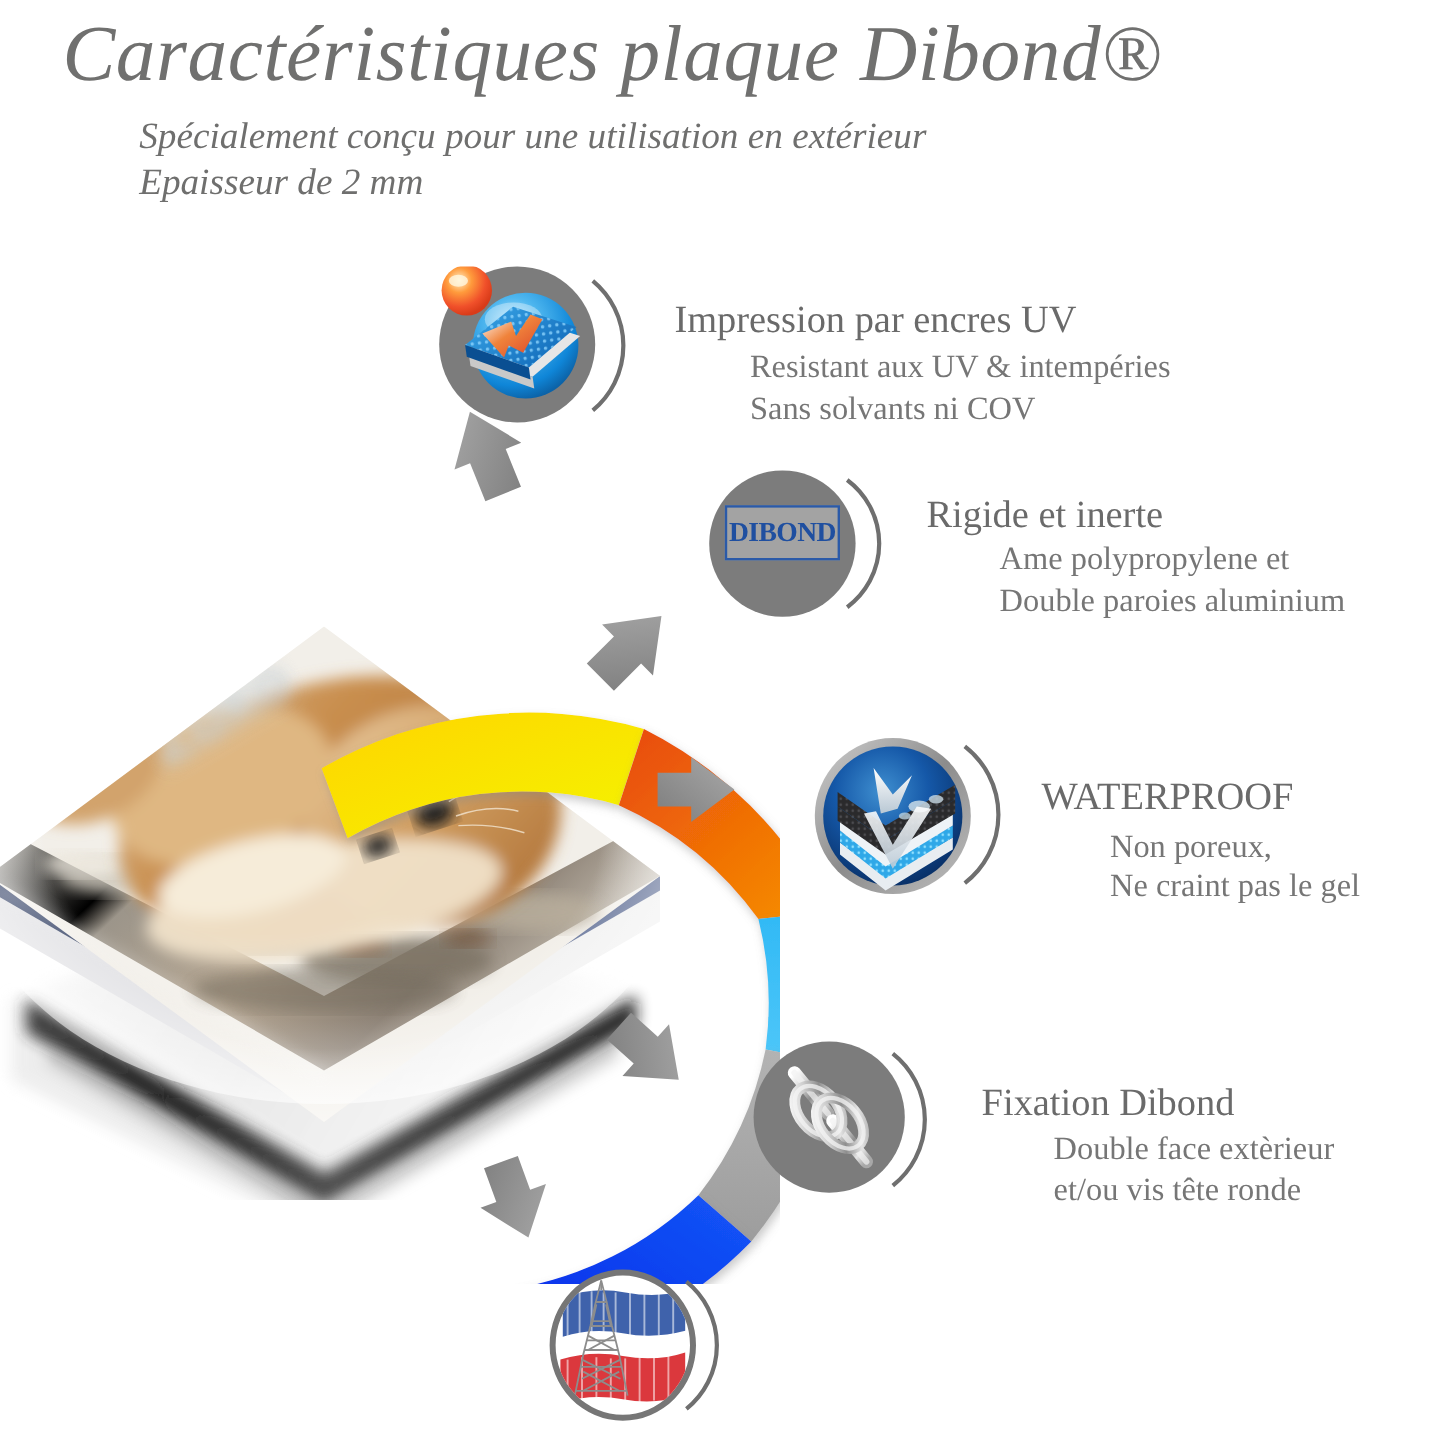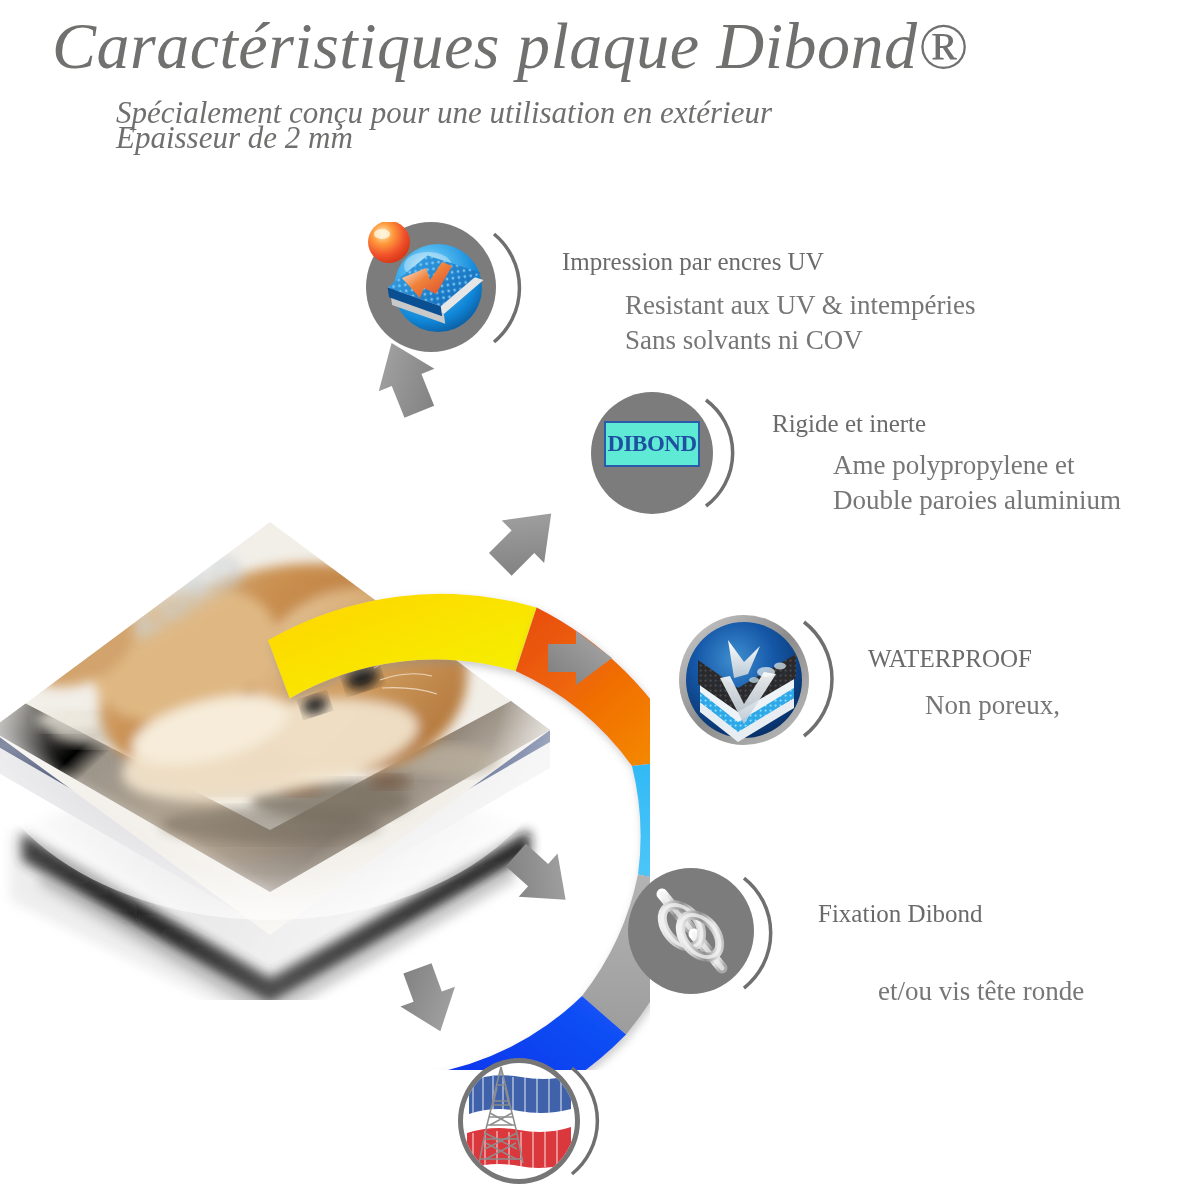--- a/index.html
+++ b/index.html
@@ -17,30 +17,30 @@
     font-style:italic;font-weight:400;
     font-size:66px;letter-spacing:0.5px;
     color:#70706f;white-space:nowrap;
   }
   .sub1{
     position:absolute;left:116px;top:95px;
     font-family:"Liberation Serif", serif;
     font-style:italic;font-size:31px;color:#6f6f6e;white-space:nowrap;
   }
   .sub2{
-    position:absolute;left:116px;top:120px;
+    position:absolute;left:116px;top:134px;
     font-family:"Liberation Serif", serif;
     font-style:italic;font-size:31px;color:#6f6f6e;white-space:nowrap;
   }
 
   
   .feat-title{
     position:absolute;
     font-family:"Liberation Serif", serif;
-    font-size:25px;color:#6a6a6a;white-space:nowrap;
+    font-size:32px;color:#6a6a6a;white-space:nowrap;
   }
   .feat-sub{
     position:absolute;
     font-family:"Liberation Serif", serif;
     font-size:27px;color:#767676;white-space:nowrap;
   }
 
   
   .badge{position:absolute;border-radius:50%;}
   .badge-gray{background:#7c7c7c;}
@@ -50,21 +50,21 @@
   .arcmark{position:absolute;}
 
   
   .tri{position:absolute;width:0;height:0;}
 
   
   .plaque-wrap{position:absolute;left:-30px;top:430px;width:600px;height:560px;}
 
   
   .dibond-box{
-    position:absolute;background:#5eead4;border:2px solid #2b5aa8;
+    position:absolute;background:#a3a3a3;border:2px solid #2b5aa8;
     box-sizing:border-box;display:flex;align-items:center;justify-content:center;text-align:right;
   }
   .dibond-txt{
     font-family:"Liberation Serif", serif;
     font-weight:700;font-style:normal;
     color:#1f4fa0;letter-spacing:-0.5px;
   }
   .noselect{user-select:none;}
 </style>
 </head>
@@ -401,20 +401,21 @@
     </svg>
   </div>
   <svg class="arcmark" style="left:798px;top:616px;" width="62" height="128">
     <path d="M6,6 A 72 72 0 0 1 6,120" stroke="#6f6f6f" stroke-width="3.5" fill="none"></path>
   </svg>
   <svg class="tri" style="left:818px;top:638px;" width="48" height="80">
     <path d="M2,2 L44,40 L2,78 Q22,40 2,2 Z" fill="#6f6f6f"></path>
   </svg>
   <div class="feat-title" style="left:868px;top:645px;">WATERPROOF</div>
   <div class="feat-sub" style="left:925px;top:690px;">Non poreux,</div>
+  <div class="feat-sub" style="left:925px;top:723px;">Ne craint pas le gel</div>
 
   <div class="badge badge-gray" style="left:628px;top:868px;width:126px;height:126px;overflow:hidden;">
     <svg width="126" height="126" viewBox="0 0 126 126">
       <defs>
         <linearGradient id="chainG" x1="0" y1="0" x2="1" y2="1">
           <stop offset="0%" stop-color="#ffffff"></stop>
           <stop offset="30%" stop-color="#d0d0d0"></stop>
           <stop offset="55%" stop-color="#8e8e8e"></stop>
           <stop offset="80%" stop-color="#e4e4e4"></stop>
           <stop offset="100%" stop-color="#a8a8a8"></stop>
@@ -435,20 +436,21 @@
       </g>
     </svg>
   </div>
   <svg class="arcmark" style="left:738px;top:872px;" width="60" height="124">
     <path d="M6,6 A 70 70 0 0 1 6,116" stroke="#6f6f6f" stroke-width="3.5" fill="none"></path>
   </svg>
   <svg class="tri" style="left:758px;top:894px;" width="46" height="78">
     <path d="M2,2 L42,39 L2,76 Q21,39 2,2 Z" fill="#6f6f6f"></path>
   </svg>
   <div class="feat-title" style="left:818px;top:900px;">Fixation Dibond</div>
+  <div class="feat-sub" style="left:878px;top:942px;">Double face extèrieur</div>
   <div class="feat-sub" style="left:878px;top:976px;">et/ou vis tête ronde</div>
 
   <div class="badge badge-white" style="left:458px;top:1058px;width:122px;height:126px;overflow:hidden;">
     <svg width="112" height="116" viewBox="0 0 112 116" style="display:block;">
 
       <g fill="#2f55a4">
         <path d="M6,18 q26,-9 52,-4 q28,5 50,-2 l0,34 q-26,7 -52,2 q-26,-5 -50,3 Z" opacity="0.92"></path>
       </g>
       <g stroke="#ffffff" stroke-width="1.6" opacity="0.55">
         <path d="M10,16 L10,52"></path>

